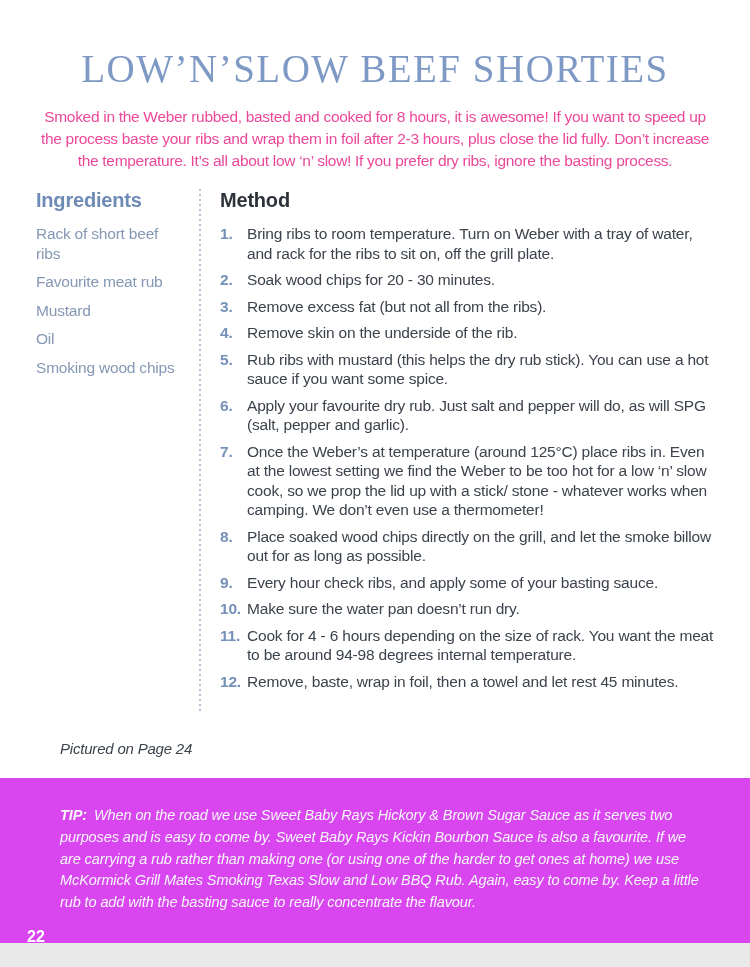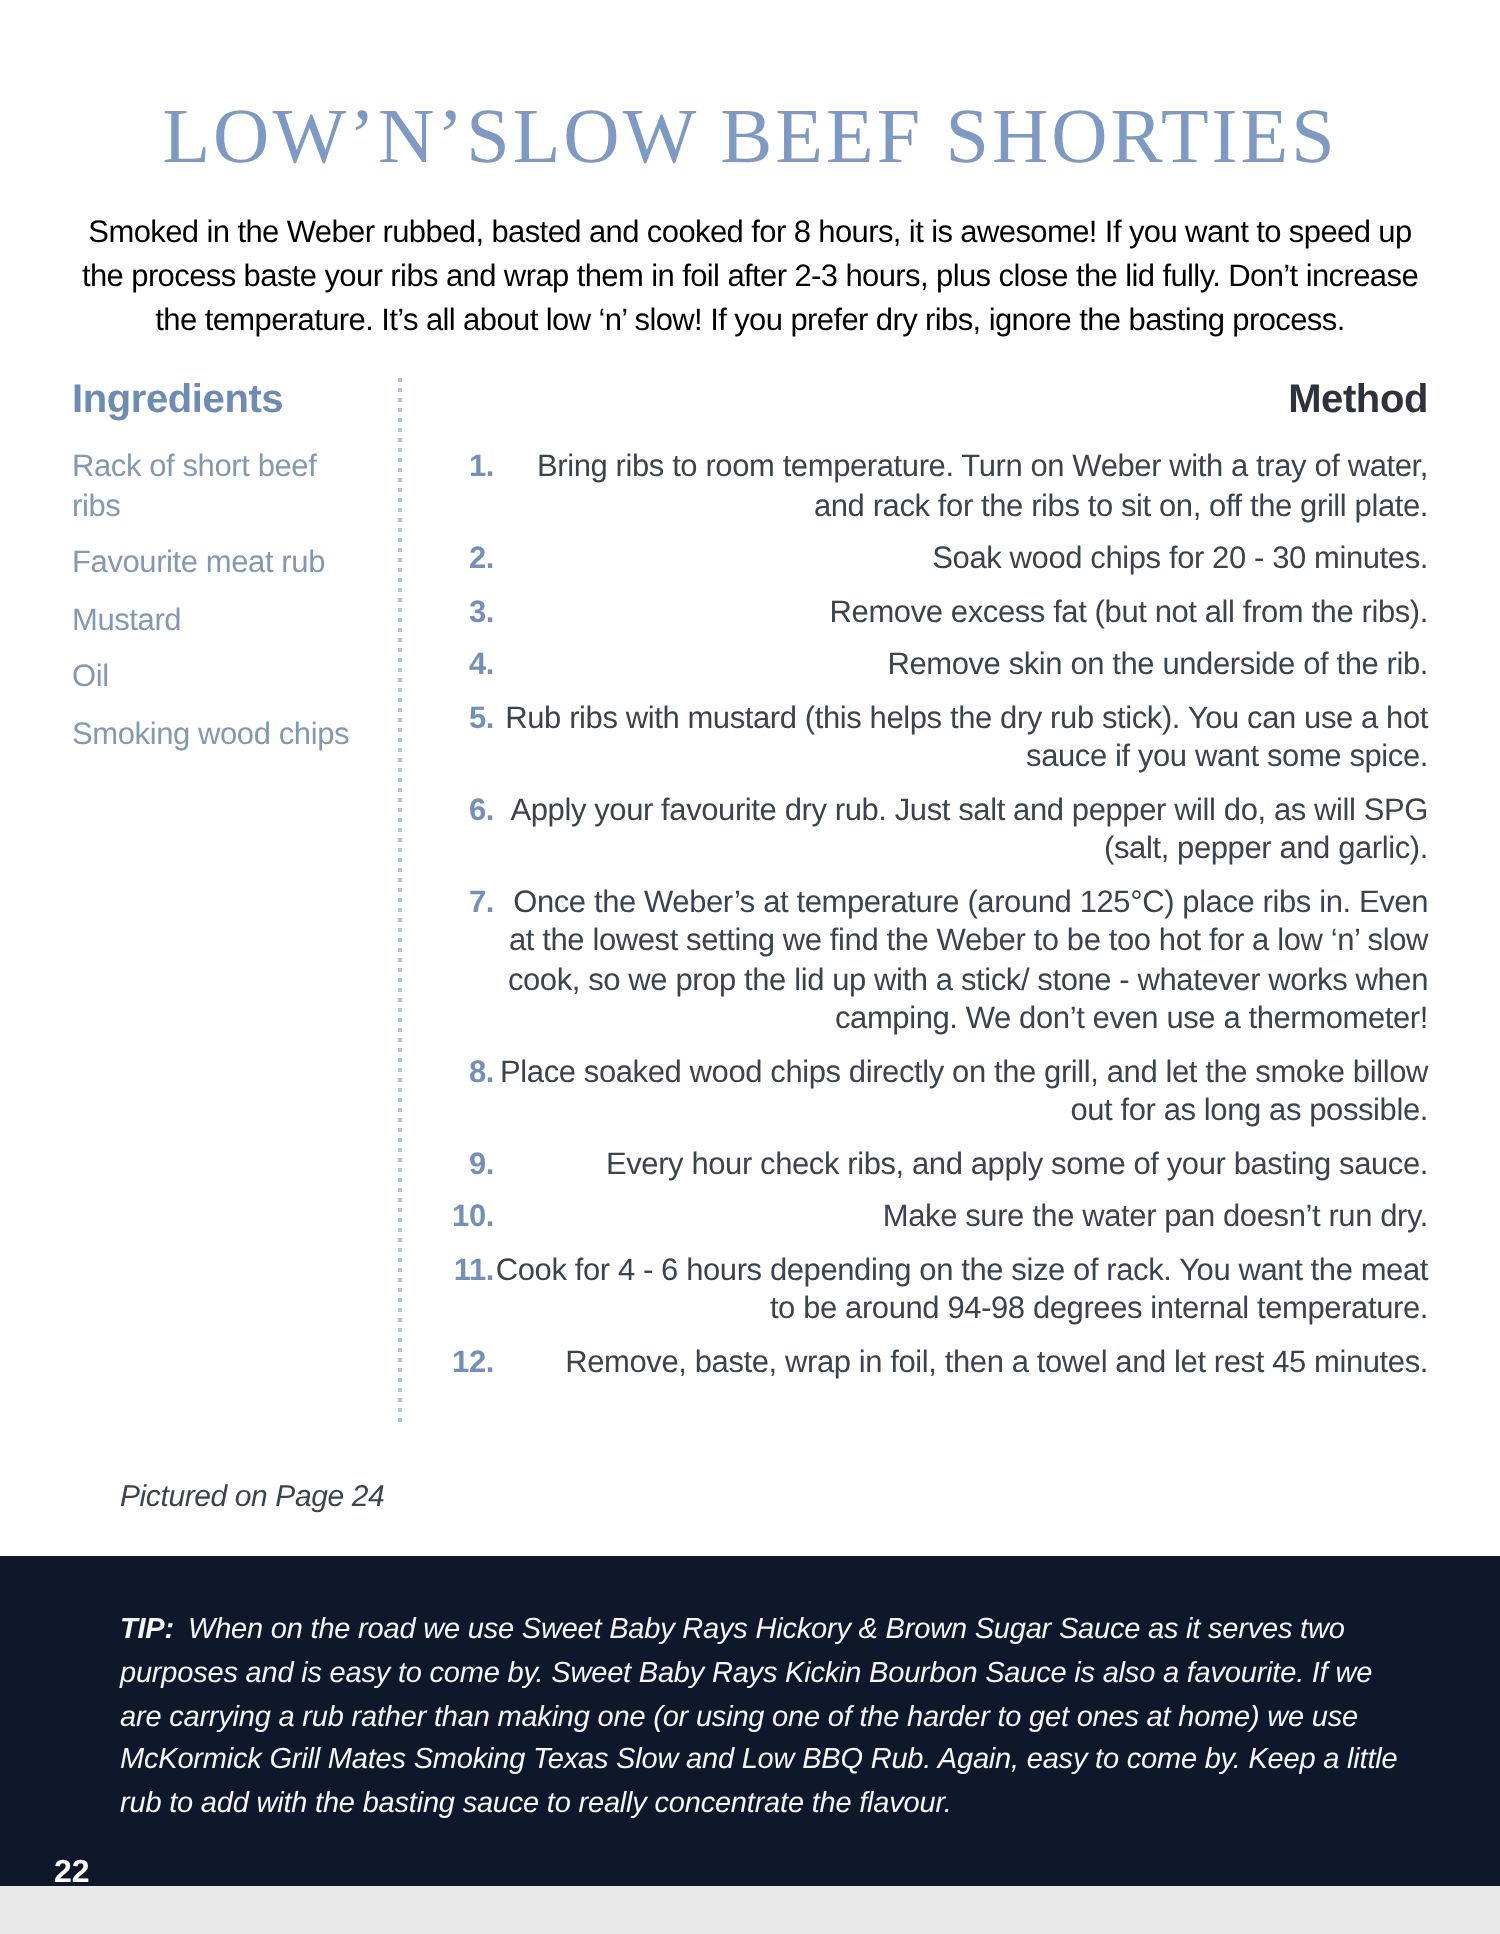--- a/index.html
+++ b/index.html
@@ -31,21 +31,21 @@
     color: #2d3136;
     letter-spacing: -0.2px;
   }
   .intro {
     margin: 15px auto 0 auto;
     width: 682px;
     text-align: center;
     font-size: 15.5px;
     line-height: 22px;
     letter-spacing: -0.3px;
-    color: #000000;
+    color: #ec4899;
   }
   .columns {
     display: flex;
     margin-top: 17px;
     padding-left: 36px;
     min-height: 525px;
     align-items: stretch;
   }
   .ingredients-col { width: 150px; flex: 0 0 150px; }
   .col-heading {
@@ -62,21 +62,21 @@
     color: #8498b4;
     margin-bottom: 9px;
   }
   .divider {
     flex: 0 0 2px;
     width: 2px;
     margin-left: 13px;
     background: repeating-linear-gradient(
       to bottom, #b4c3d8 0px, #b4c3d8 2px, transparent 2px, transparent 5px);
   }
-  .method-col { flex: 1 1 auto; padding-left: 19px; padding-right: 36px; text-align: right; }
+  .method-col { flex: 1 1 auto; padding-left: 19px; padding-right: 36px; }
   .method-col .col-heading { color: #2e333b; }
   .method-list { list-style: none; }
   .method-step {
     display: flex;
     margin-bottom: 7px;
     font-size: 15.5px;
     line-height: 19.5px;
     letter-spacing: -0.2px;
   }
   .step-num {
@@ -94,21 +94,21 @@
     font-style: italic;
     color: #3c434c;
     letter-spacing: -0.2px;
   }
   .tip-box {
     position: absolute;
     left: 0;
     top: 778px;
     width: 750px;
     height: 189px;
-    background: #0f172a;
+    background: #d946ef;
   }
   .tip-text-block {
     position: absolute;
     left: 60px;
     top: 27px;
     width: 640px;
     font-size: 14.5px;
     font-style: italic;
     line-height: 21.8px;
     color: #f4f6f9;

